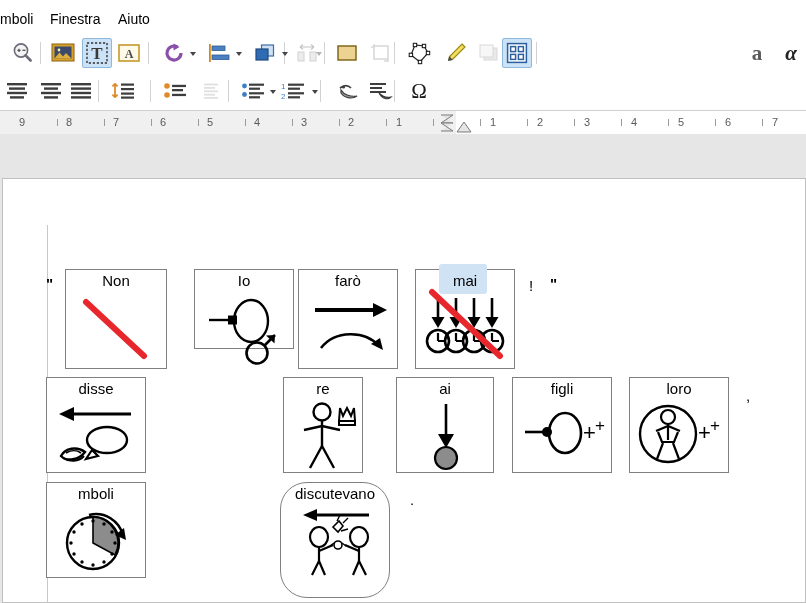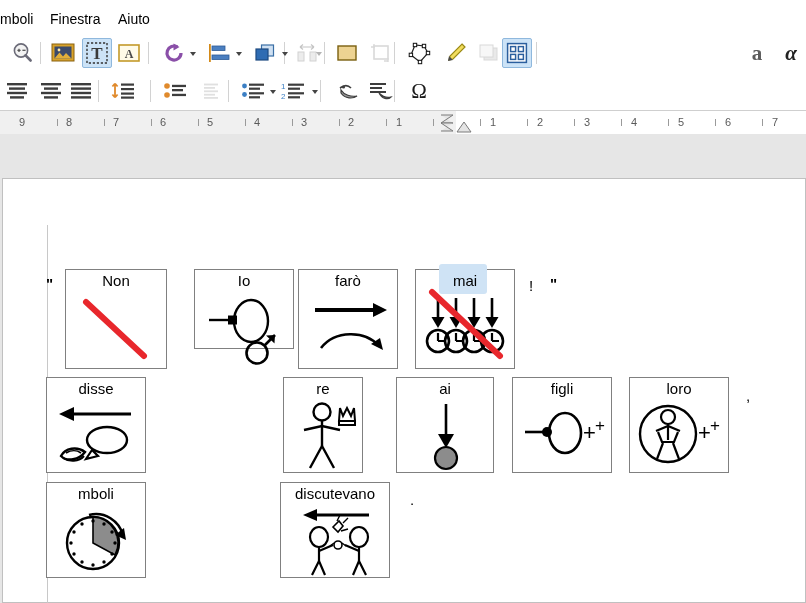--- a/index.html
+++ b/index.html
@@ -551,21 +551,21 @@
                 <circle cx="27" cy="29" r="1.7"></circle>
                 <circle cx="35" cy="21" r="1.7"></circle>
             </g>
             <path d="M42 12c16-4 30 6 34 20" fill="none" stroke="#000" stroke-width="2.6"></path>
             <path d="M79 37l-2-12-9 7z" fill="#000"></path>
           </svg>
         </div>
       </div>
 
 
-      <div class="cell" style="left:277px;top:303px;width:110px;height:96px;">
+      <div class="cell" style="left:277px;top:303px;width:110px;height:116px;border-radius:27px;">
         <div class="label">discutevano</div>
         <div class="glyph">
           <svg width="110" height="74" viewBox="0 0 110 74">
             <line x1="34" y1="12" x2="88" y2="12" stroke="#000" stroke-width="2.8"></line>
             <path d="M22 12l14-6v12z" fill="#000"></path>
             <ellipse cx="38" cy="34" rx="9" ry="10" fill="none" stroke="#000" stroke-width="2.2"></ellipse>
             <ellipse cx="78" cy="34" rx="9" ry="10" fill="none" stroke="#000" stroke-width="2.2"></ellipse>
             <path d="M38 44v14M78 44v14" stroke="#000" stroke-width="2.2" fill="none"></path>
             <path d="M38 48l14-6M78 48L64 42" stroke="#000" stroke-width="2.2" fill="none"></path>
             <path d="M38 58l-7 14M38 58l6 14M78 58l7 14M78 58l-6 14" stroke="#000" stroke-width="2.2" fill="none"></path>

